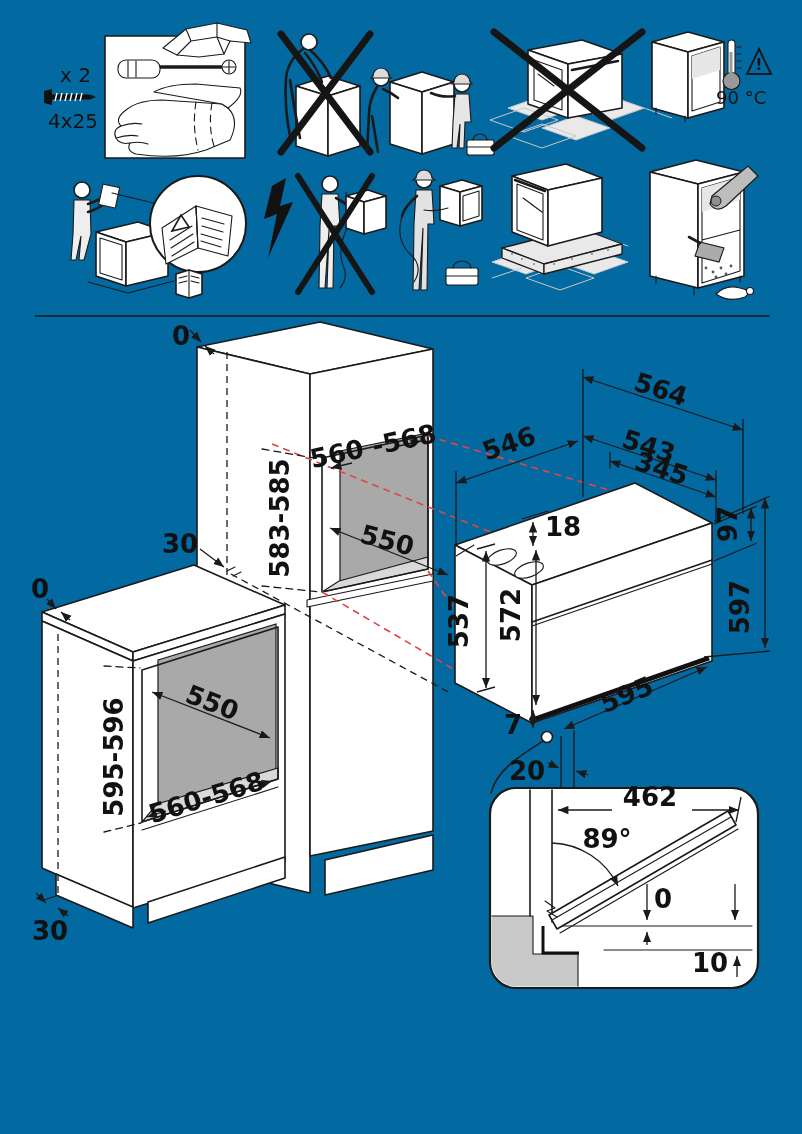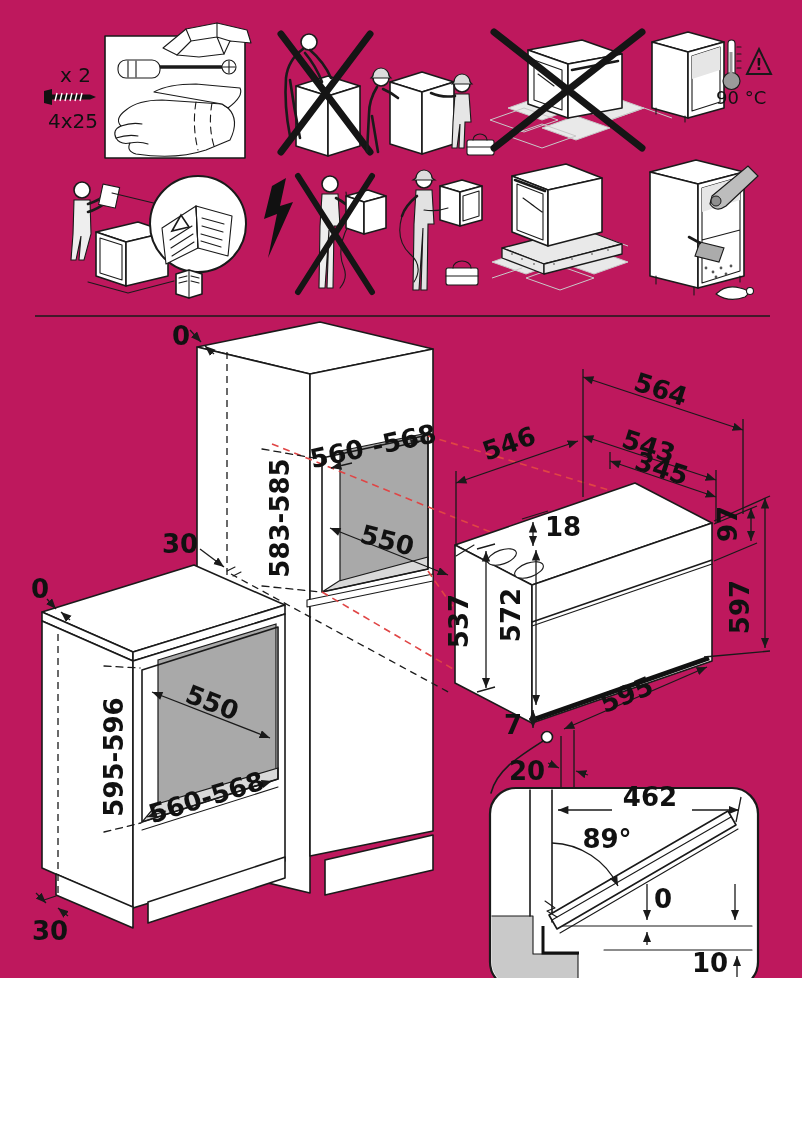--- a/index.html
+++ b/index.html
@@ -1,16 +1,16 @@
 <!DOCTYPE html>
 <html><head>
 <meta charset="utf-8">
 <style>
   html,body{margin:0;padding:0;background:#fff}
-  .page{position:relative;width:802px;height:978px;background:#be185d;overflow:hidden}
+  .page{position:relative;width:802px;height:1134px;background:#0369a1;overflow:hidden}
   svg{position:absolute;left:0;top:0}
   .s  {fill:none;stroke:#1a1a1a;stroke-width:1.6;stroke-linecap:round;stroke-linejoin:round}
   .s1 {fill:none;stroke:#1a1a1a;stroke-width:1.1;stroke-linecap:round;stroke-linejoin:round}
   .s2 {fill:none;stroke:#1a1a1a;stroke-width:2.6;stroke-linecap:round;stroke-linejoin:round}
   .f  {fill:#ffffff;stroke:#1a1a1a;stroke-width:1.6;stroke-linejoin:round}
   .f1 {fill:#ffffff;stroke:#1a1a1a;stroke-width:1.1;stroke-linejoin:round}
   .fe {fill:#e9e9e9;stroke:#1a1a1a;stroke-width:1.3;stroke-linejoin:round}
   .sx {fill:none;stroke:#151515;stroke-width:7;stroke-linecap:round}
   .sx6{fill:none;stroke:#151515;stroke-width:6;stroke-linecap:round}
   .dim{fill:none;stroke:#1a1a1a;stroke-width:1.3}

